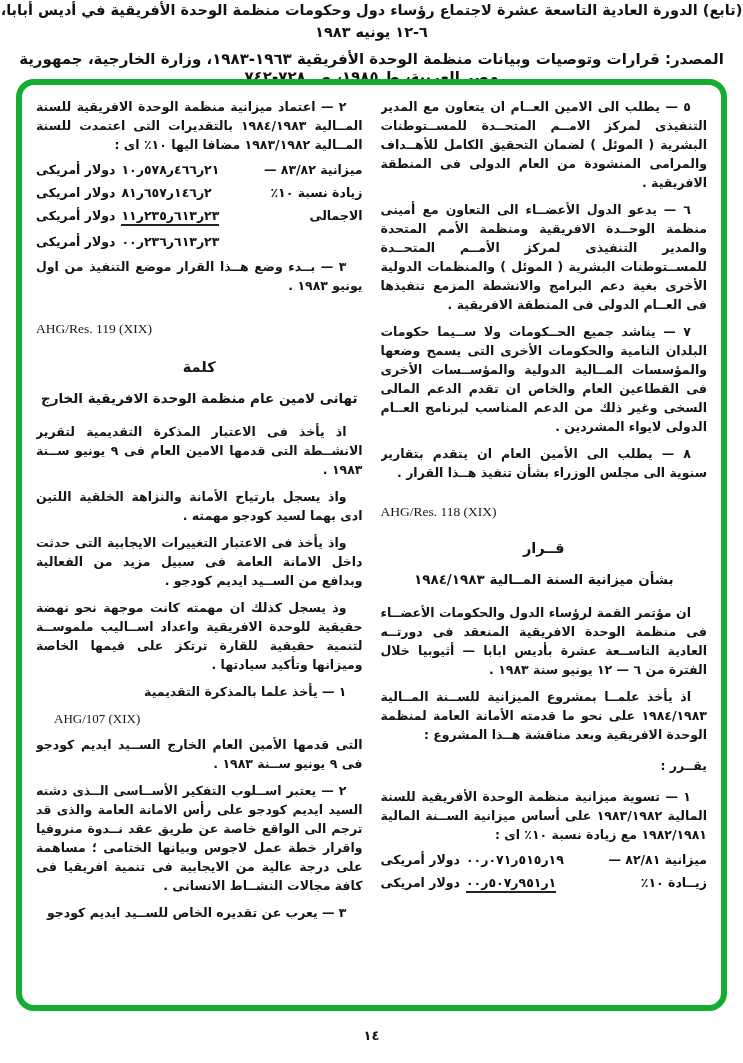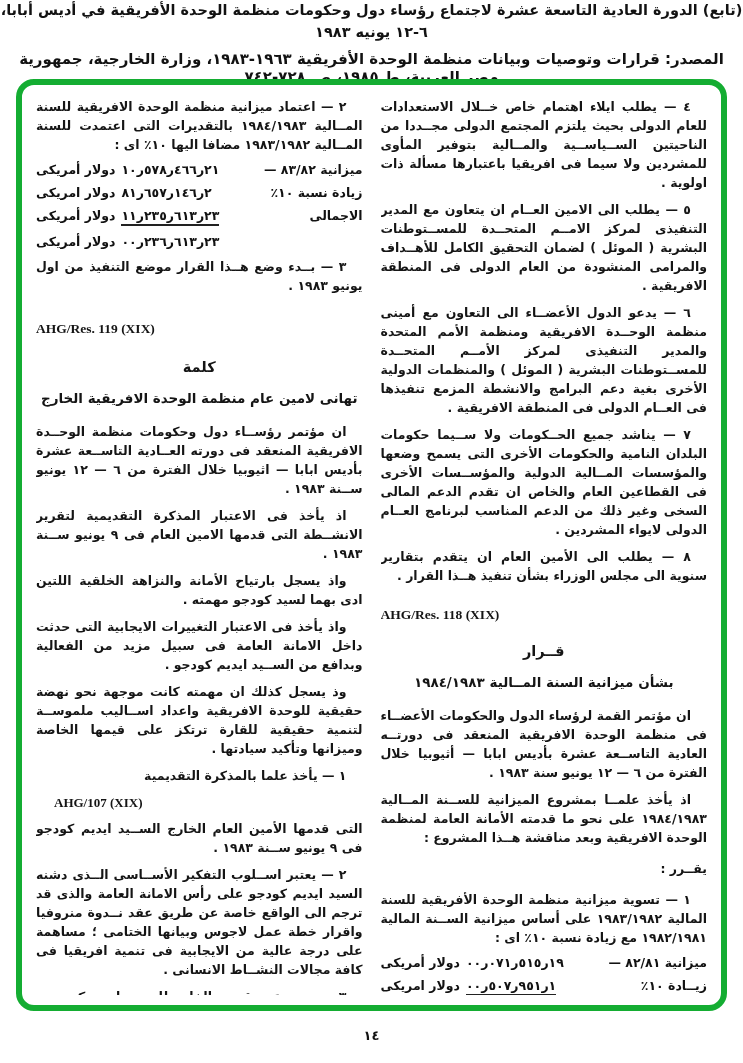--- a/index.html
+++ b/index.html
@@ -11,21 +11,21 @@
   .box{
     position:absolute;top:79px;left:16px;width:711px;height:932px;
     border:6px solid #14ad32;border-radius:18px;box-sizing:border-box;
     padding:12px 14px 10px;display:flex;gap:18px;overflow:hidden;background:#fff;
   }
   .col{flex:1;min-width:0;overflow:hidden;}
   p{margin:0 0 8px;font-size:12.5px;line-height:1.52;text-align:justify;
     text-indent:16px;font-weight:bold;color:#151515;}
   .noindent{text-indent:0;}
   .ref{direction:ltr;text-align:left;font-family:"Liberation Serif",serif;
-       font-weight:bold;font-size:13.5px;text-indent:0;margin:20px 0 14px;}
+       font-weight:normal;font-size:13.5px;text-indent:0;margin:20px 0 14px;}
   .ref-119{margin:24px 0 16px;}
   .ref-inline{margin:2px 0 6px;padding-left:18px;font-size:13px;}
   .title1{text-align:center;text-indent:0;font-size:14.5px;margin:0 0 10px;}
   .title2{text-align:center;text-indent:0;font-size:13.5px;margin:0 0 14px;}
   .amount-row{display:flex;align-items:baseline;font-size:12.5px;font-weight:bold;
               margin:0 0 8px;white-space:nowrap;}
   .amt-label{flex:0 0 auto;}
   .sp{flex:1 1 auto;min-width:8px;}
   .amt-value{flex:0 0 auto;margin-left:6px;}
   .amt-cur{flex:0 0 auto;}
@@ -41,21 +41,20 @@
 <div class="page">
 
   <header class="hdr">
     <div class="hdr1">(تابع) الدورة العادية التاسعة عشرة لاجتماع رؤساء دول وحكومات منظمة الوحدة الأفريقية في أديس أبابا، ٦-١٢ يونيه ١٩٨٣</div>
     <div class="hdr2">المصدر: قرارات وتوصيات وبيانات منظمة الوحدة الأفريقية ١٩٦٣-١٩٨٣، وزارة الخارجية، جمهورية مصر العربية، ط ١٩٨٥، ص ٧٢٨-٧٤٢</div>
   </header>
 
   <section class="box" style="border-color: rgb(20, 173, 50);">
 
     <div class="col">
-      <p>٤ — يطلب ايلاء اهتمام خاص خــلال الاستعدادات للعام الدولى بحيث يلتزم المجتمع الدولى مجــددا من الناحيتين الســياســية والمــالية بتوفير المأوى للمشردين ولا سيما فى افريقيا باعتبارها مسألة ذات اولوية .</p>
       <p>٥ — يطلب الى الامين العــام ان يتعاون مع المدير التنفيذى لمركز الامــم المتحــدة للمســتوطنات البشرية ( الموئل ) لضمان التحقيق الكامل للأهــداف والمرامى المنشودة من العام الدولى فى المنطقة الافريقية .</p>
       <p>٦ — يدعو الدول الأعضــاء الى التعاون مع أمينى منظمة الوحــدة الافريقية ومنظمة الأمم المتحدة والمدير التنفيذى لمركز الأمــم المتحــدة للمســتوطنات البشرية ( الموئل ) والمنظمات الدولية الأخرى بغية دعم البرامج والانشطة المزمع تنفيذها فى العــام الدولى فى المنطقة الافريقية .</p>
       <p>٧ — يناشد جميع الحــكومات ولا ســيما حكومات البلدان النامية والحكومات الأخرى التى يسمح وضعها والمؤسسات المــالية الدولية والمؤســسات الأخرى فى القطاعين العام والخاص ان تقدم الدعم المالى السخى وغير ذلك من الدعم المناسب لبرنامج العــام الدولى لايواء المشردين .</p>
       <p>٨ — يطلب الى الأمين العام ان يتقدم بتقارير سنوية الى مجلس الوزراء بشأن تنفيذ هــذا القرار .</p>
 
       <p class="ref" dir="ltr">AHG/Res. 118 (XIX)</p>
 
       <p class="title1">قــرار</p>
       <p class="title2">بشأن ميزانية السنة المــالية ١٩٨٤/١٩٨٣</p>
 
@@ -107,21 +106,20 @@
         <span class="amt-cur">دولار أمريكى</span>
       </div>
 
       <p>٣ — بــدء وضع هــذا القرار موضع التنفيذ من اول يونيو ١٩٨٣ .</p>
 
       <p class="ref ref-119" dir="ltr">AHG/Res. 119 (XIX)</p>
 
       <p class="title1">كلمة</p>
       <p class="title2">تهانى لامين عام منظمة الوحدة الافريقية الخارج</p>
 
-      <p>ان مؤتمر رؤســاء دول وحكومات منظمة الوحــدة الافريقية المنعقد فى دورته العــادية التاســعة عشرة بأديس ابابا — اثيوبيا خلال الفترة من ٦ — ١٢ يونيو ســنة ١٩٨٣ .</p>
       <p>اذ يأخذ فى الاعتبار المذكرة التقديمية لتقرير الانشــطة التى قدمها الامين العام فى ٩ يونيو ســنة ١٩٨٣ .</p>
       <p>واذ يسجل بارتياح الأمانة والنزاهة الخلقية اللتين ادى بهما لسيد كودجو مهمته .</p>
       <p>واذ يأخذ فى الاعتبار التغييرات الايجابية التى حدثت داخل الامانة العامة فى سبيل مزيد من الفعالية وبدافع من الســيد ايديم كودجو .</p>
       <p>وذ يسجل كذلك ان مهمته كانت موجهة نحو نهضة حقيقية للوحدة الافريقية واعداد اســاليب ملموســة لتنمية حقيقية للقارة ترتكز على قيمها الخاصة وميزانها وتأكيد سيادتها .</p>
 
       <p>١ — يأخذ علما بالمذكرة التقديمية</p>
       <p class="ref ref-inline" dir="ltr">AHG/107 (XIX)</p>
       <p class="noindent">التى قدمها الأمين العام الخارج الســيد ايديم كودجو فى ٩ يونيو ســنة ١٩٨٣ .</p>
 
       <p>٢ — يعتبر اســلوب التفكير الأســاسى الــذى دشنه السيد ايديم كودجو على رأس الامانة العامة والذى قد ترجم الى الواقع خاصة عن طريق عقد نــدوة منروفيا واقرار خطة عمل لاجوس وبيانها الختامى ؛ مساهمة على درجة عالية من الايجابية فى تنمية افريقيا فى كافة مجالات النشــاط الانسانى .</p>

